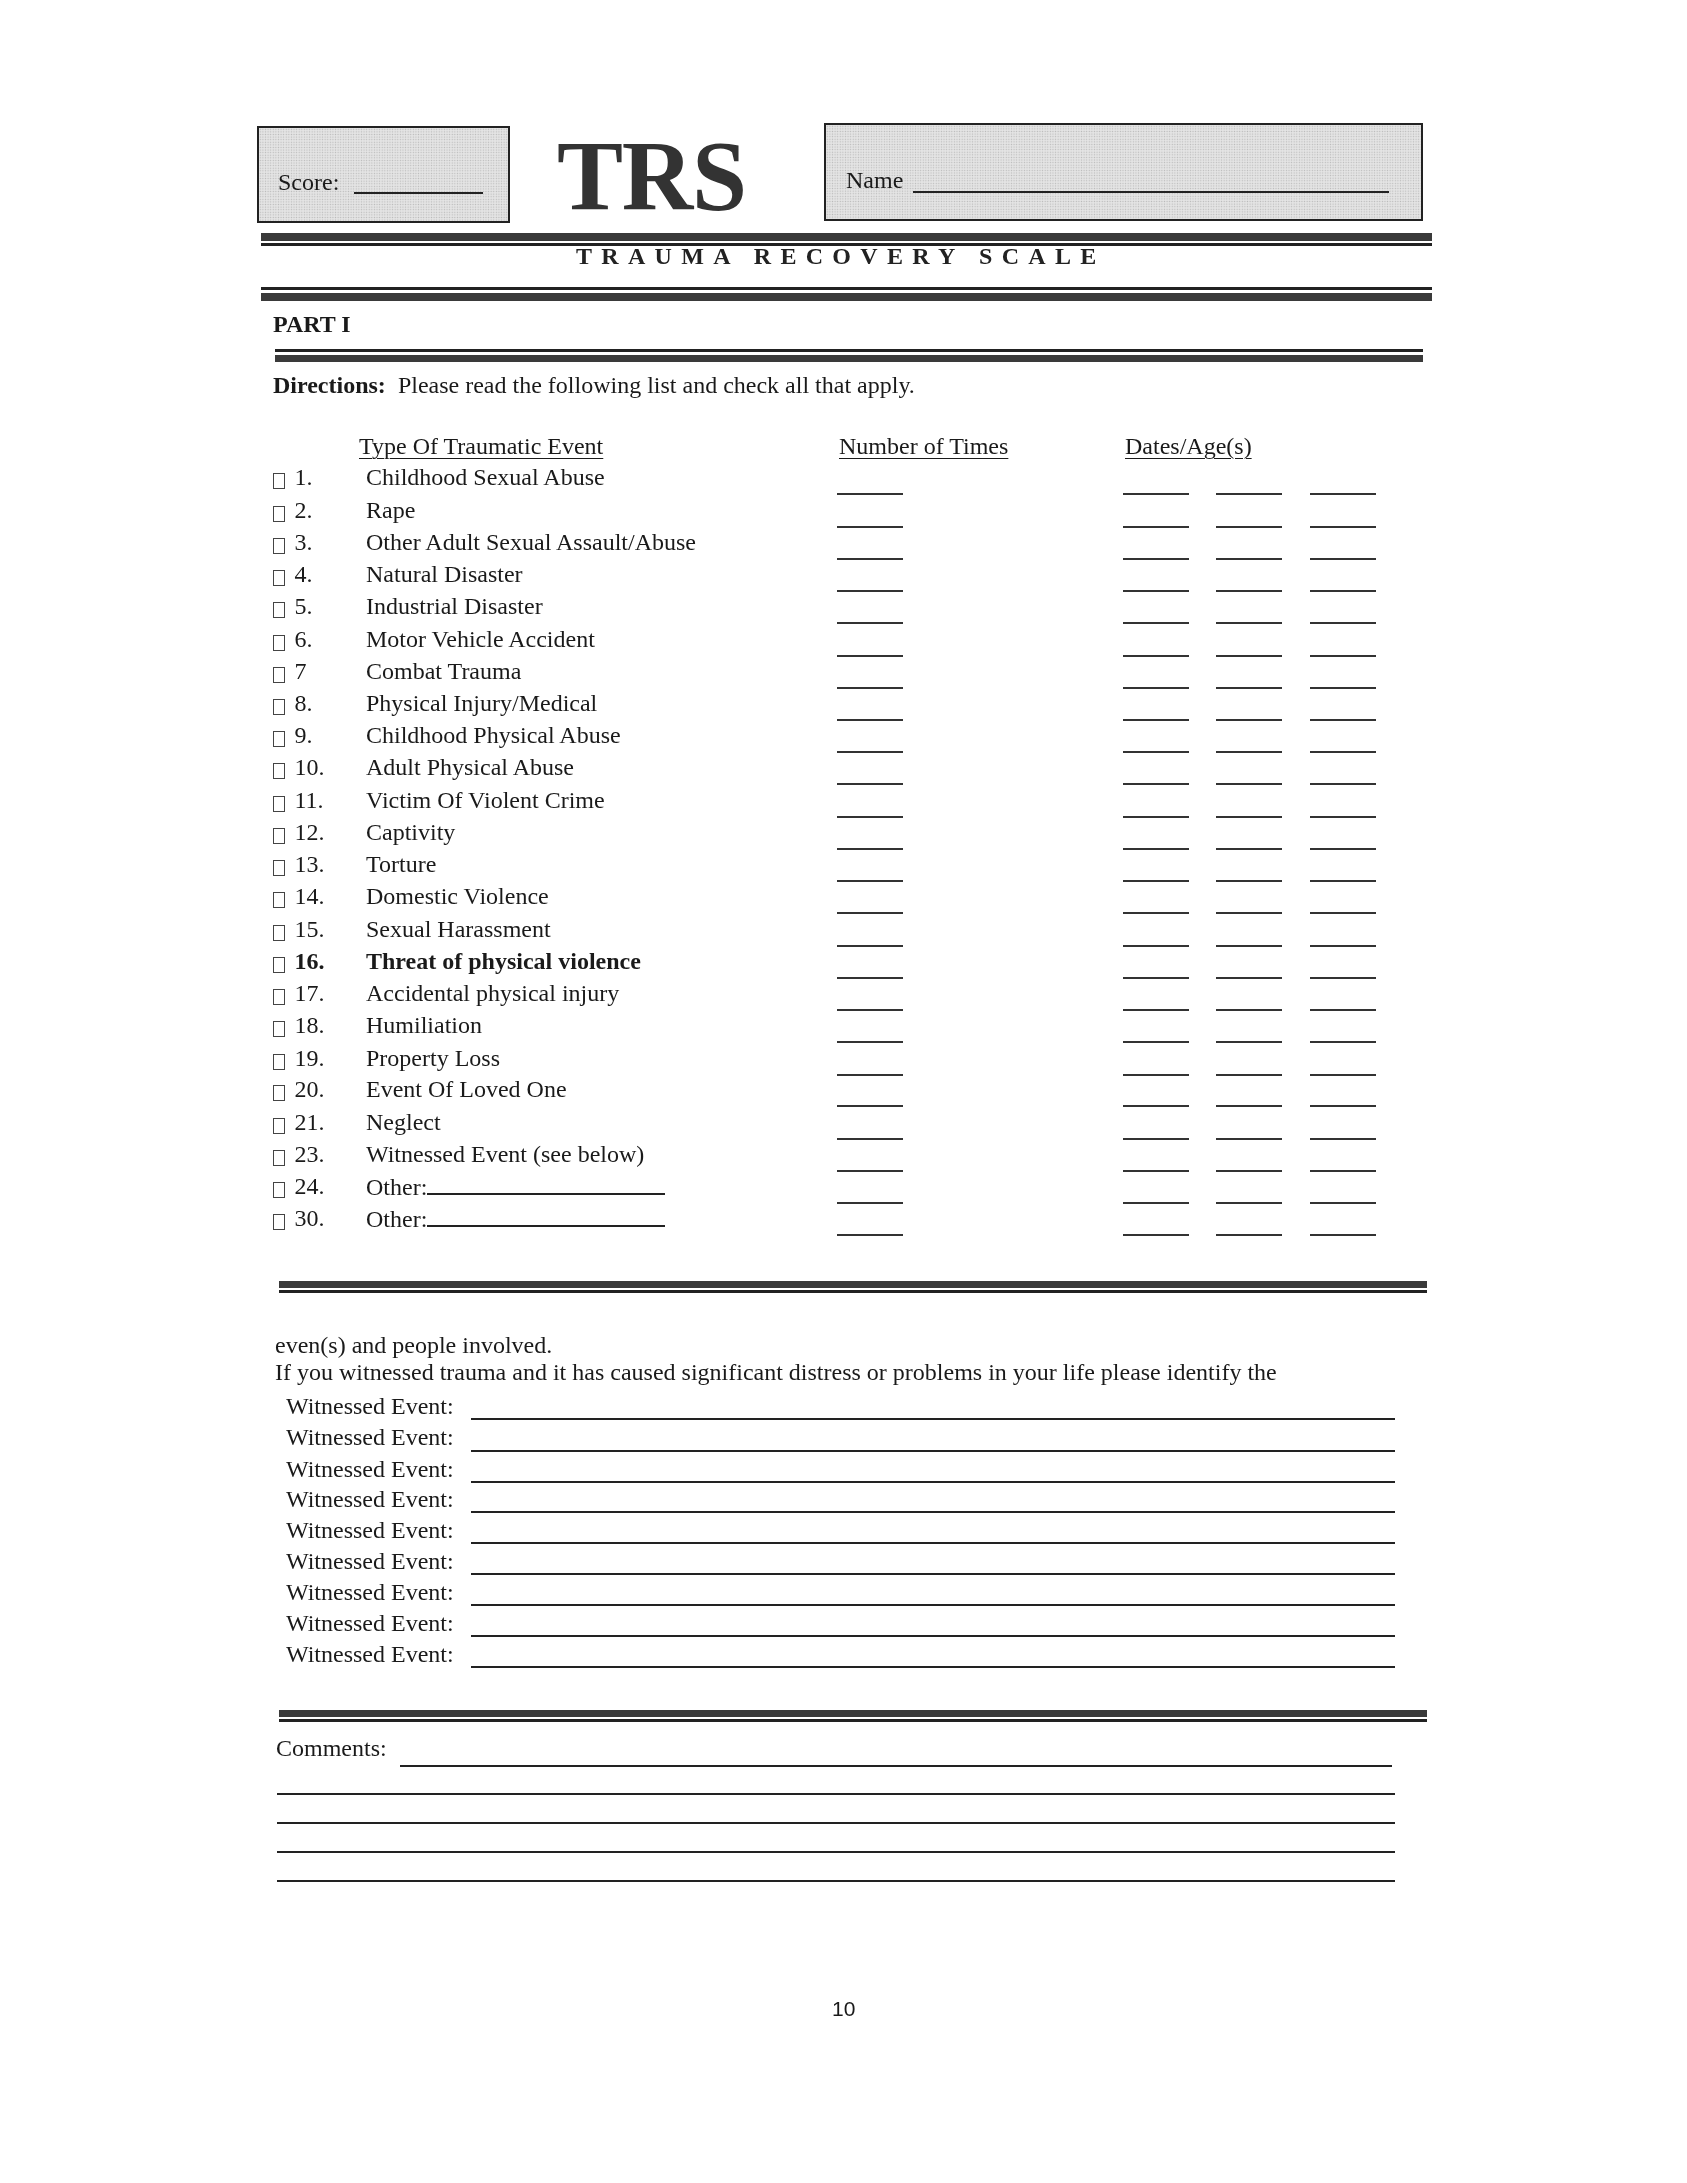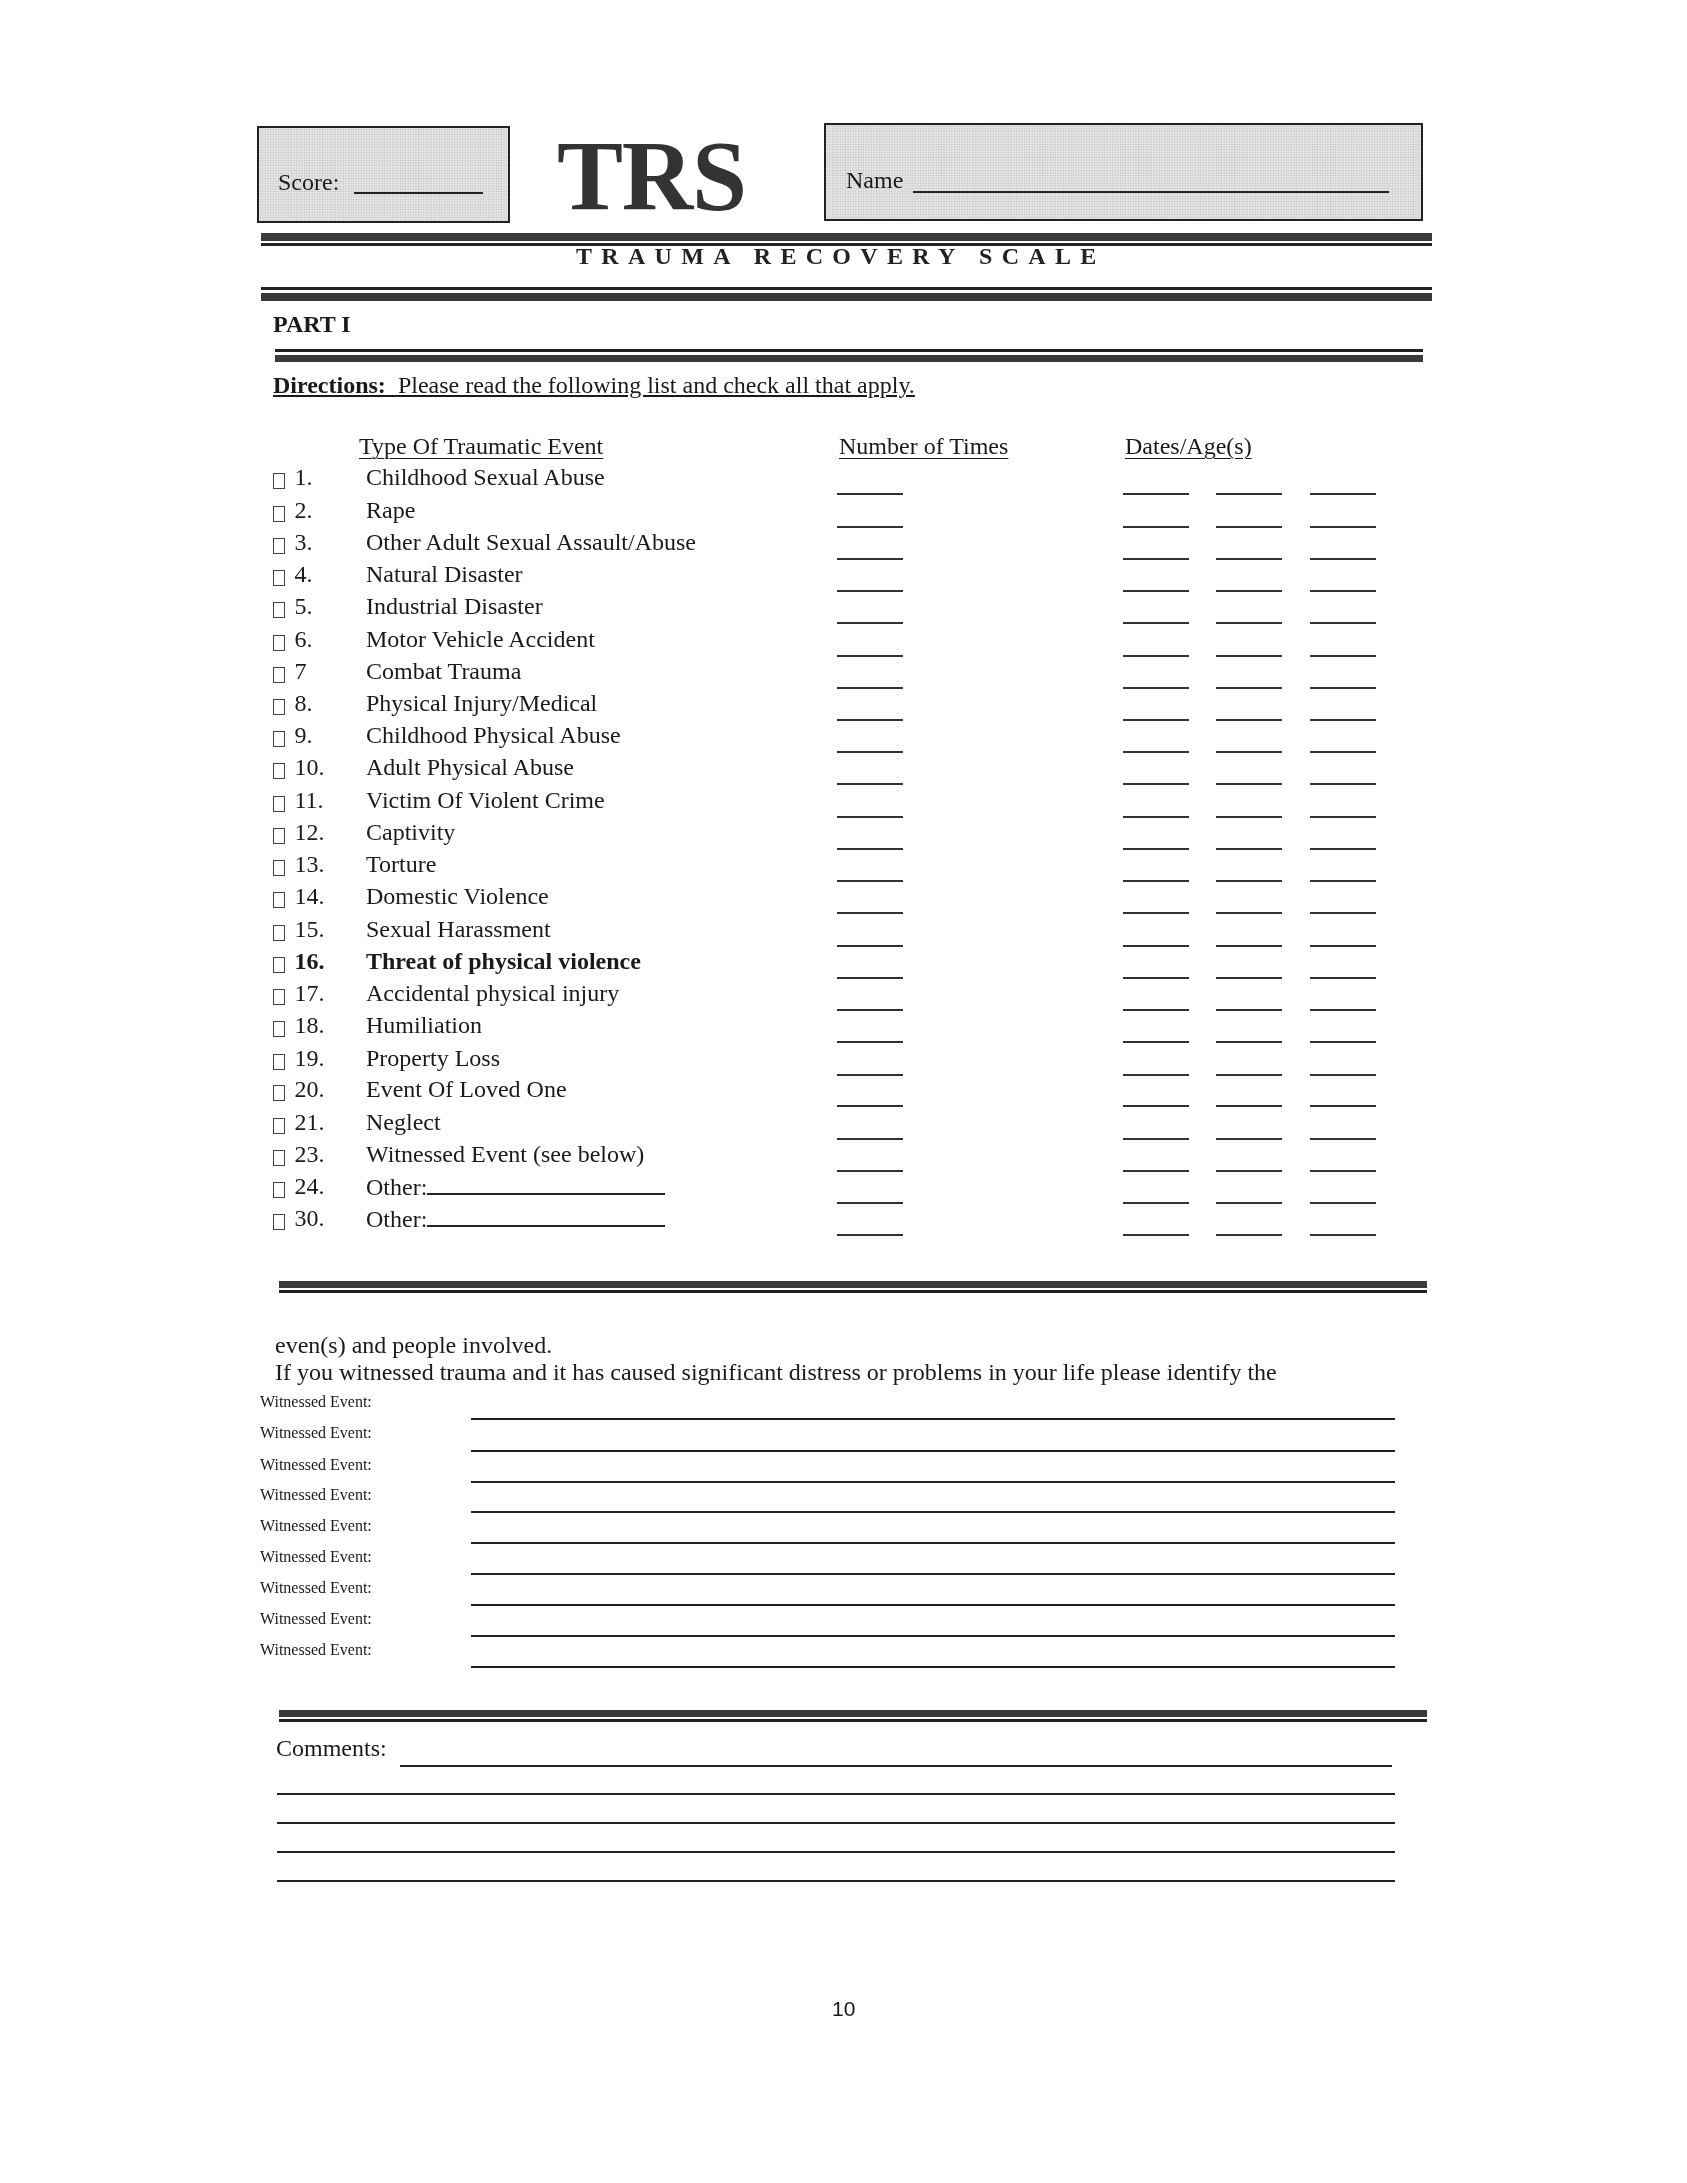--- a/index.html
+++ b/index.html
@@ -19,21 +19,21 @@
   .part { font-weight:bold; font-size:24px; }
   .dir { font-size:24px; }
   .dir b { font-weight:bold; }
   .hdr { font-size:24px; text-decoration:underline; text-underline-offset:4px; text-decoration-thickness:1.3px; }
   .row { position:absolute; left:268px; height:32px; width:1125px; font-size:24px; }
   .cb { position:absolute; left:5.3px; top:9.3px; width:12px; height:16px; border:1.3px solid #444; box-sizing:border-box; background:#fff; }
   .num { position:absolute; left:26.5px; top:0; width:46px; text-align:left; }
   .evt { position:absolute; left:98px; top:0; white-space:nowrap; }
   .other-line { display:inline-block; width:238px; border-bottom:2px solid #222; height:20px; vertical-align:baseline; }
   .blank { position:absolute; top:29px; height:0; border-bottom:2px solid #333; width:66px; }
-  .we { position:absolute; left:260px; font-size:16px; white-space:nowrap; }
+  .we { position:absolute; left:286px; font-size:24px; white-space:nowrap; }
   .we-line { position:absolute; left:471px; width:924px; border-bottom:2px solid #222; }
   .cm-line { position:absolute; left:277px; width:1118px; border-bottom:2px solid #222; }
   .pg { font-family:"Liberation Sans","DejaVu Sans",sans-serif; font-size:21px; }
 </style>
 </head>
 <body>
 
 <div class="abs box stipple" style="left:257px;top:126px;width:253px;height:97px;"></div>
 <div class="abs lbl" style="left:278px;top:169px;">Score:</div>
 <div class="abs uline" style="left:354px;top:192px;width:129px;"></div>
@@ -47,21 +47,21 @@
 <div class="abs rule-thick" style="left:261px;top:233px;width:1171px;"></div>
 <div class="abs rule-thin" style="left:261px;top:243px;width:1171px;"></div>
 <div class="abs title-sub" style="left:576px;top:243px;">TRAUMA RECOVERY SCALE</div>
 <div class="abs rule-thin" style="left:261px;top:287px;width:1171px;"></div>
 <div class="abs rule-thick" style="left:261px;top:293px;width:1171px;"></div>
 
 <div class="abs part" style="left:273px;top:311px;">PART I</div>
 <div class="abs rule-thin" style="left:275px;top:349px;width:1148px;"></div>
 <div class="abs rule-thick" style="left:275px;top:355px;width:1148px;height:6.6px;"></div>
 
-<div class="abs dir" style="left:273px;top:372px;text-decoration:underline;">
+<div class="abs dir" style="left:273px;top:372px;">
   <b>Directions:</b>&nbsp;
   <span>Please read the following list and check all that apply.</span>
 </div>
 
 <div class="abs hdr" style="left:359px;top:433px;">Type Of Traumatic Event</div>
 <div class="abs hdr" style="left:839px;top:433px;">Number of Times</div>
 <div class="abs hdr" style="left:1125px;top:433px;">Dates/Age(s)</div>
 
 <div id="rows">
     <div class="row" style="top: 464px;">

